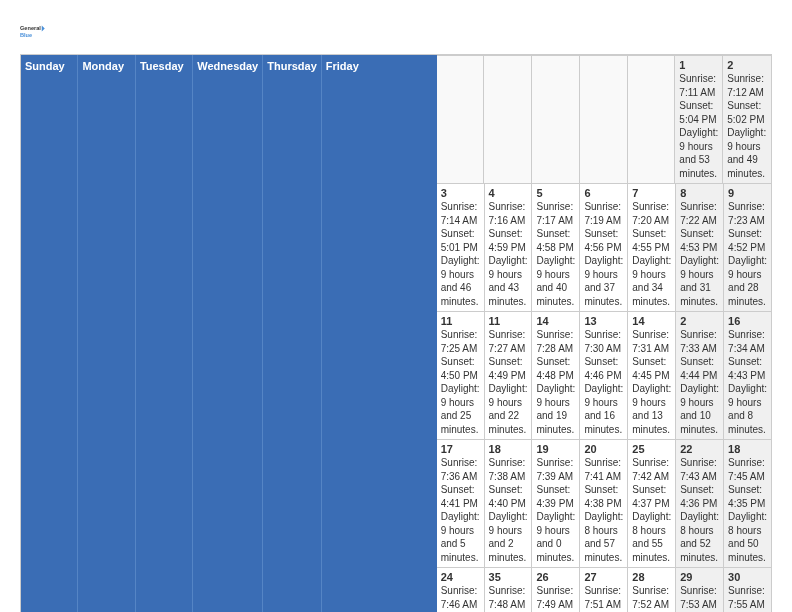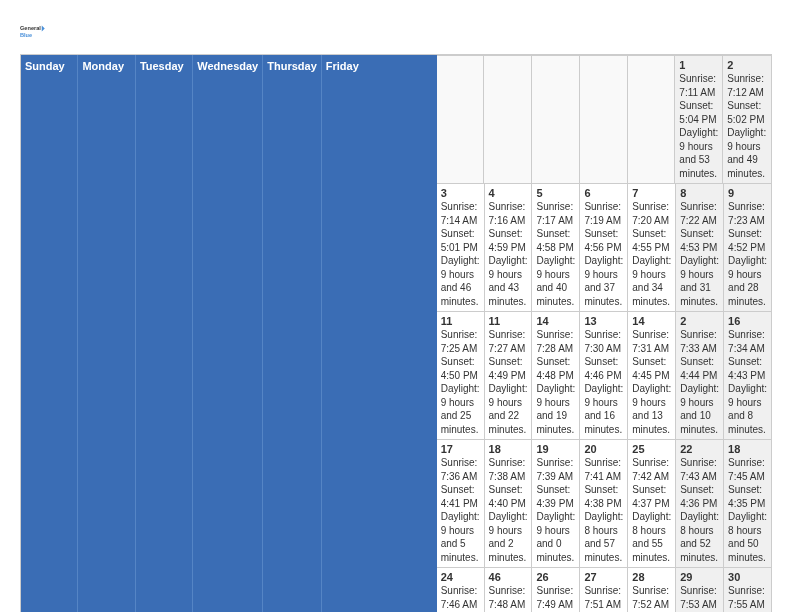--- a/index.html
+++ b/index.html
@@ -230,21 +230,21 @@
             <span class="day-num">18</span>
             <div class="cell-text">Sunrise: 7:45 AM<br>Sunset: 4:35 PM<br>Daylight: 8 hours<br>and 50 minutes.</div>
           </div>
         </div>
         <div class="cal-row">
           <div class="cal-cell">
             <span class="day-num">24</span>
             <div class="cell-text">Sunrise: 7:46 AM<br>Sunset: 4:35 PM<br>Daylight: 8 hours<br>and 48 minutes.</div>
           </div>
           <div class="cal-cell">
-            <span class="day-num">46</span>
+            <span class="day-num">35</span>
             <div class="cell-text">Sunrise: 7:48 AM<br>Sunset: 4:34 PM<br>Daylight: 8 hours<br>and 45 minutes.</div>
           </div>
           <div class="cal-cell">
             <span class="day-num">26</span>
             <div class="cell-text">Sunrise: 7:49 AM<br>Sunset: 4:33 PM<br>Daylight: 8 hours<br>and 43 minutes.</div>
           </div>
           <div class="cal-cell">
             <span class="day-num">27</span>
             <div class="cell-text">Sunrise: 7:51 AM<br>Sunset: 4:32 PM<br>Daylight: 8 hours<br>and 41 minutes.</div>
           </div>

